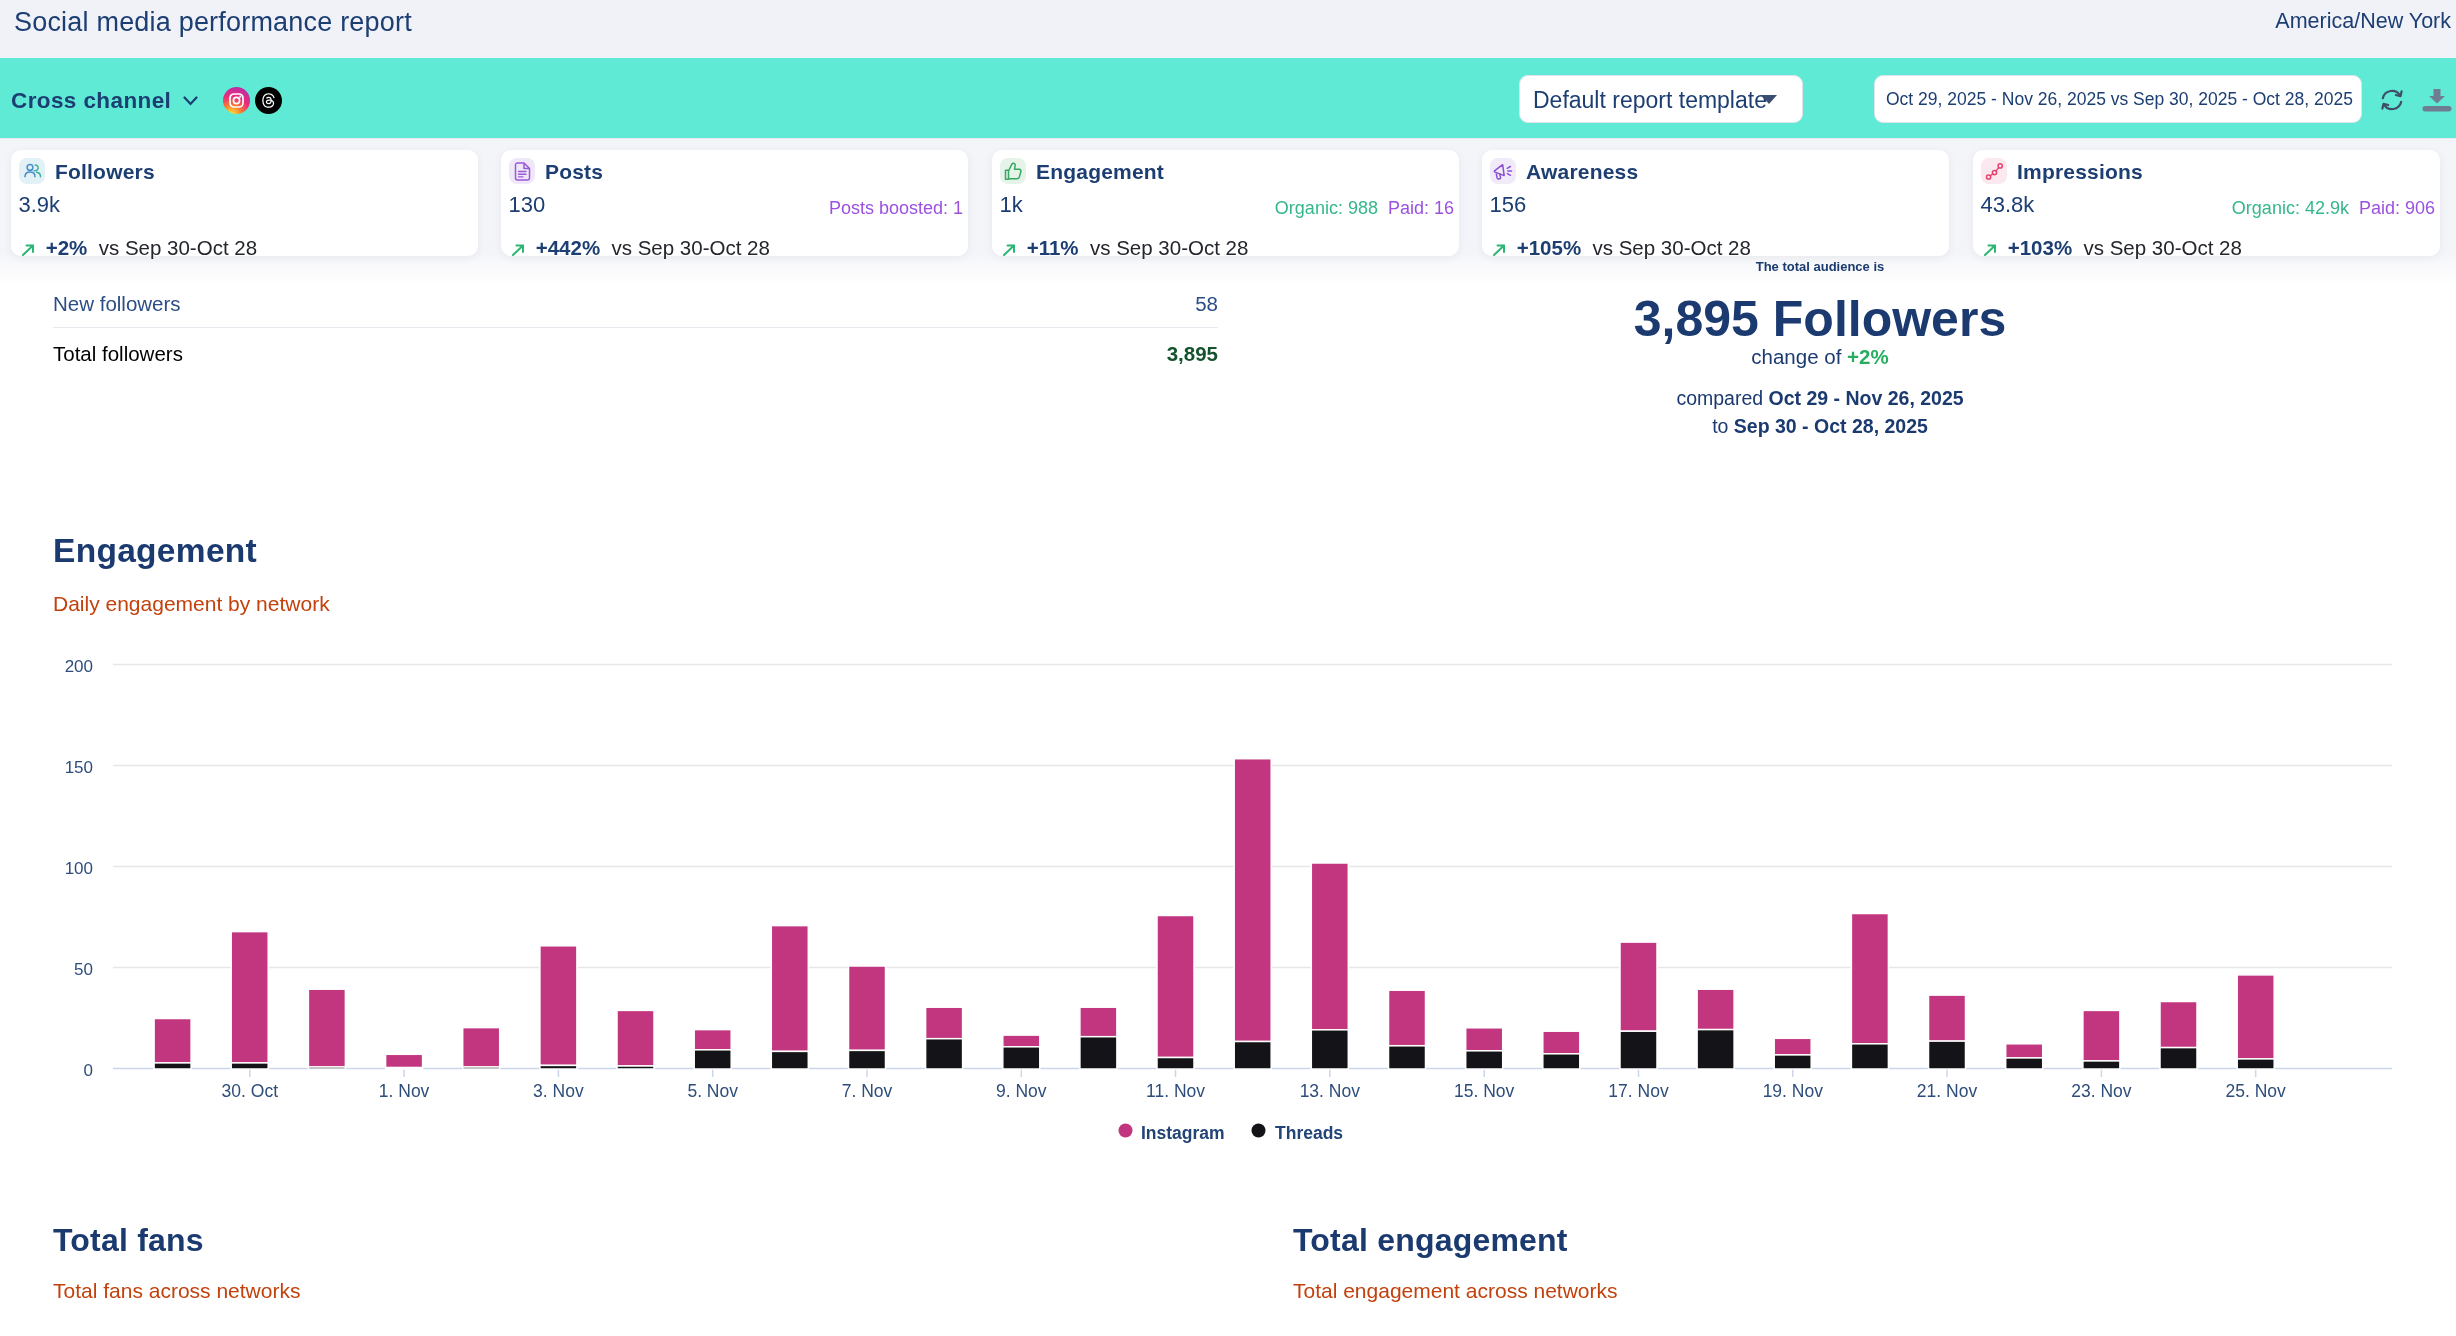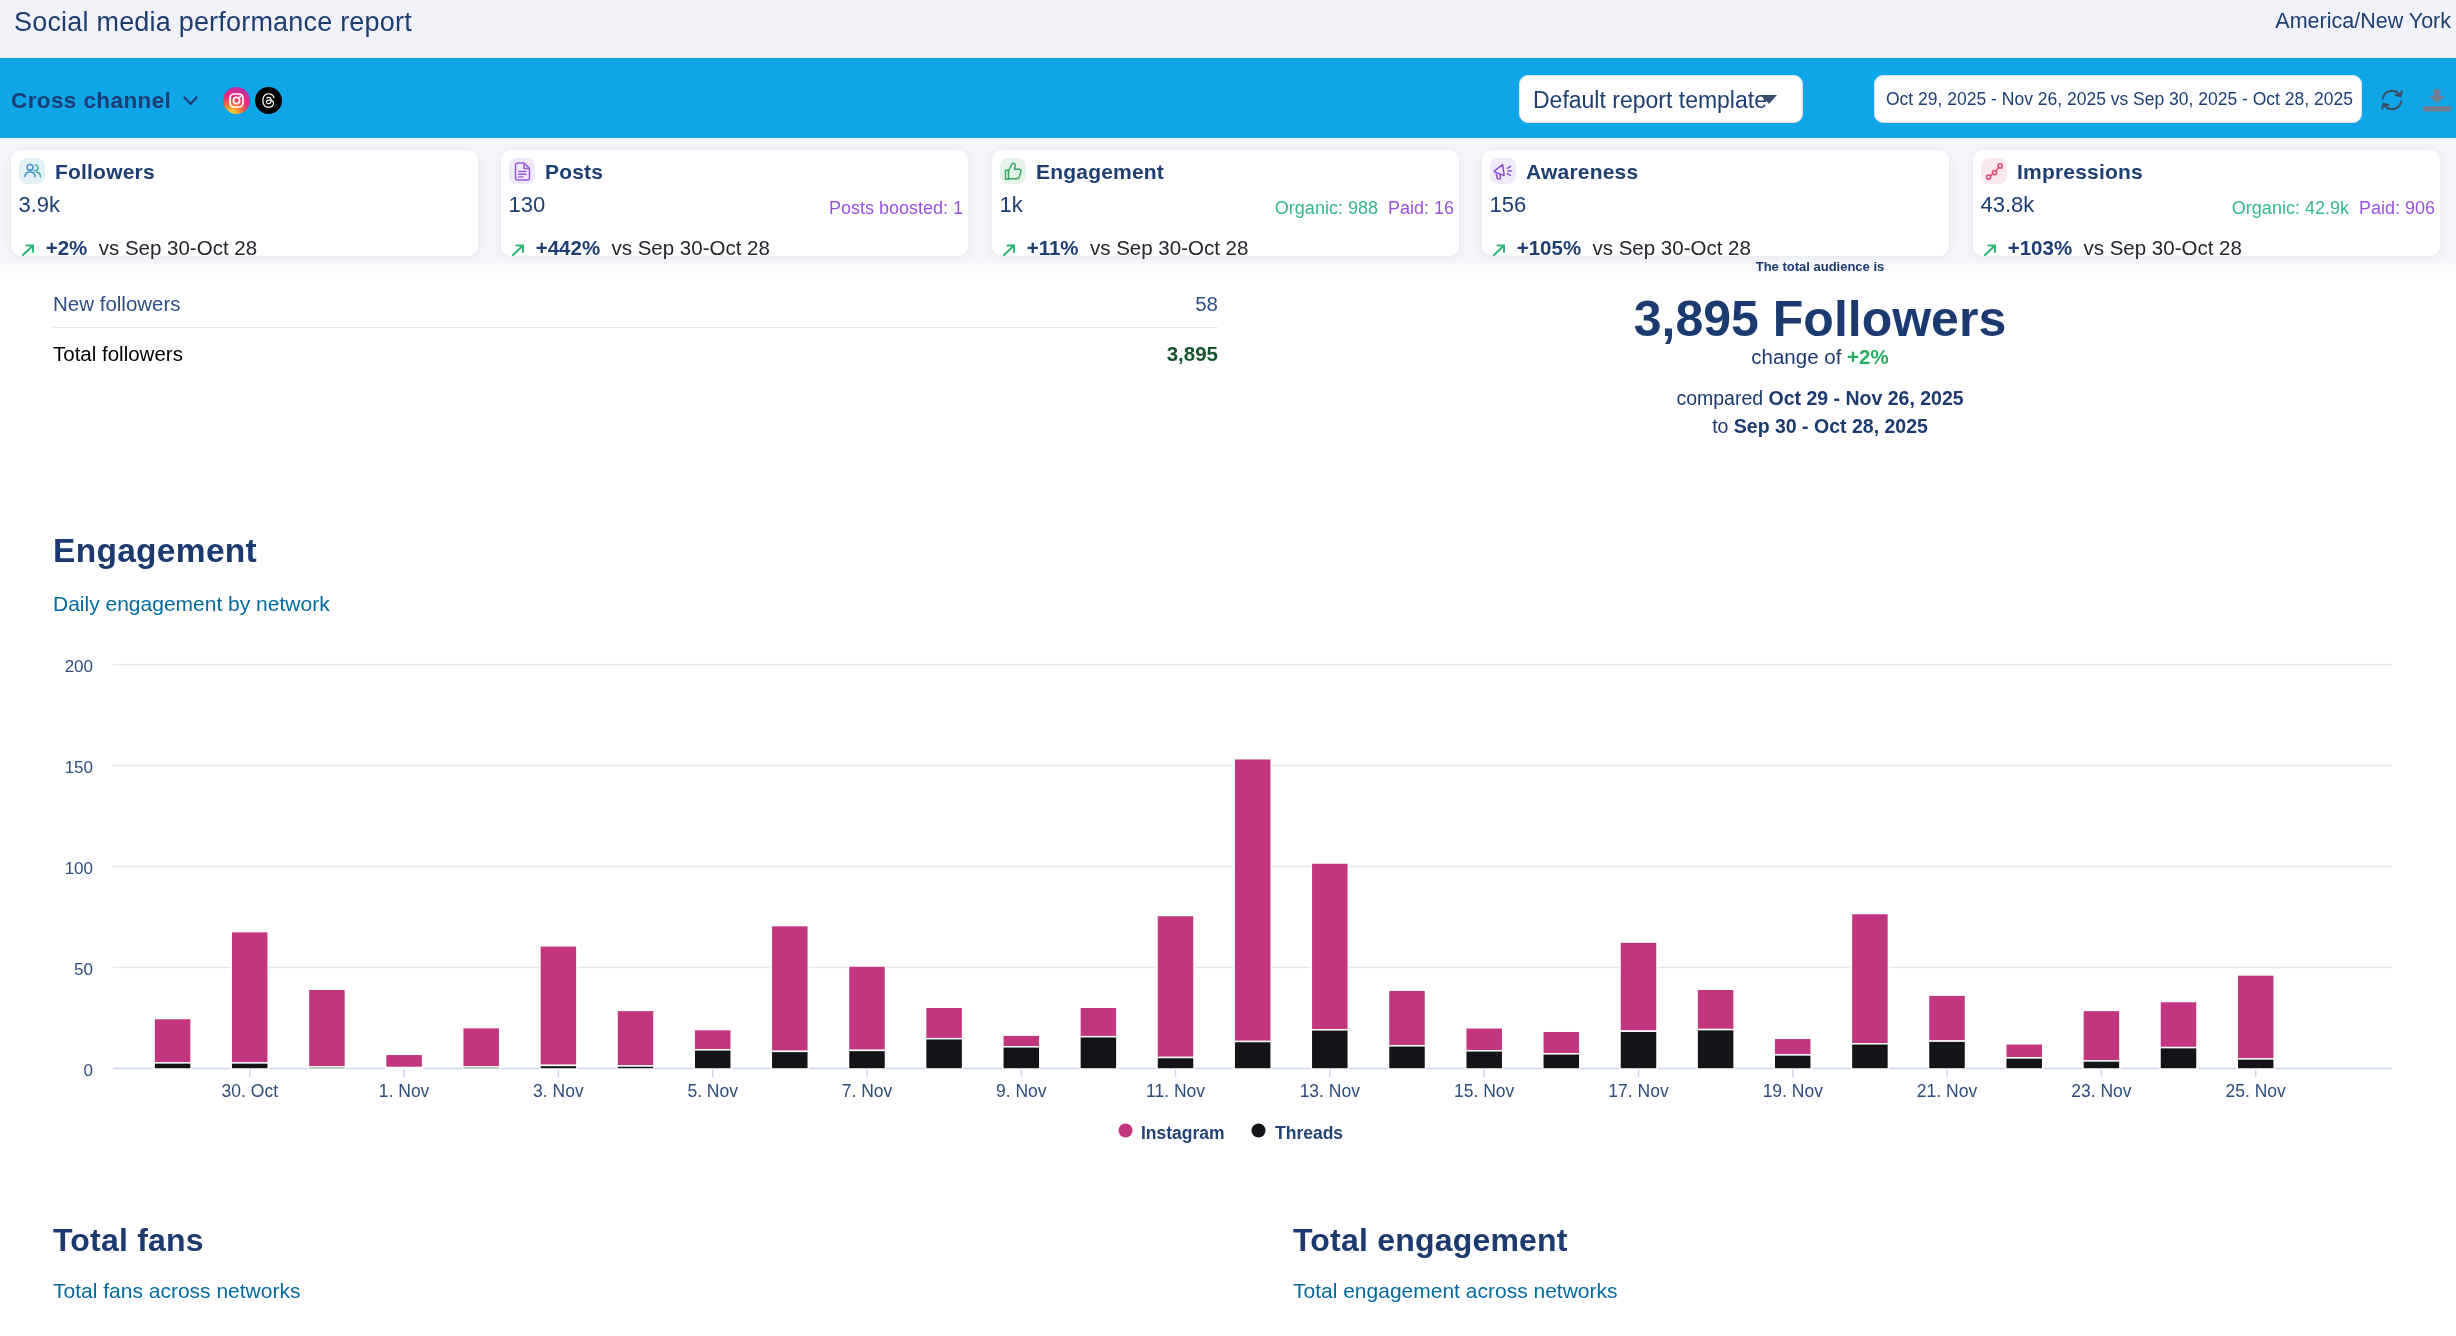--- a/index.html
+++ b/index.html
@@ -1,38 +1,38 @@
 <!DOCTYPE html>
 <html><head>
 <meta charset="utf-8">
 <style>
 * { margin:0; padding:0; box-sizing:border-box; }
 html,body { width:2456px; height:1336px; background:#ffffff; font-family:"Liberation Sans", sans-serif; overflow:hidden; position:relative; }
 .abs { position:absolute; }
 .topbar { position:absolute; left:0; top:0; width:2456px; height:58px; background:#f1f2f8; box-shadow:0 1px 0 #e7e8f0; }
 .topbar .title { position:absolute; left:14px; top:7px; font-size:27px; color:#1c3e72; letter-spacing:0.2px; }
 .topbar .tz { position:absolute; right:5px; top:9px; font-size:21.5px; color:#1c3e72; }
-.row2 { position:absolute; left:0; top:58px; width:2456px; height:80px; background:#0ea5e9; }
+.row2 { position:absolute; left:0; top:58px; width:2456px; height:80px; background:#5eead4; }
 .cross { position:absolute; left:11px; top:30px; font-size:22.5px; font-weight:bold; color:#1c3e72; letter-spacing:0.4px; }
 .selbox { position:absolute; top:17px; height:48px; border:1.5px solid #dfe3ed; border-radius:9px; background:#fff; font-size:23px; color:#1c3e72; }
 .band { position:absolute; left:0; top:138px; width:2456px; height:146px; background:linear-gradient(#f4f5f9 0 78%, rgba(244,245,249,0) 100%); border-top:1px solid #e9eaf1; }
 .card { position:absolute; top:150px; width:467px; height:106px; background:#ffffff; border-radius:10px; box-shadow:0 2px 8px rgba(40,50,90,0.07); }
 .card .ibox { position:absolute; left:8px; top:8px; width:26px; height:26px; border-radius:8px; }
 .card .ctitle { position:absolute; left:44px; top:10px; font-size:21px; font-weight:bold; color:#1c3e72; letter-spacing:0.2px; }
 .card .cval { position:absolute; left:7.5px; top:42px; font-size:22px; color:#1c3e72; }
 .card .cright { position:absolute; right:5px; top:48px; font-size:18px; }
 .card .crow { position:absolute; left:10px; top:74px; font-size:20.5px; color:#23262c;margin-top:12px; }
 .card .crow svg { margin-right:5px; }
 .card .pct { font-weight:bold; color:#1c3e72; }
 .g { color:#35b789; }
 .p { color:#9b51e0; }
 .listrow { position:absolute; font-size:20.5px; color:#2c4e85; }
 .aud { position:absolute; text-align:center; color:#1b3a70; }
 .h2 { position:absolute; left:53px; font-weight:bold; color:#1b3a70; }
-.sub { position:absolute; left:53px; color:#0369a1; }
+.sub { position:absolute; left:53px; color:#c2410c; }
 </style>
 </head>
 <body>
 <div class="topbar">
   <div class="title">Social media performance report</div>
   <div class="tz">America/New York</div>
 </div>
 <div class="row2">
   <div class="cross">Cross channel</div>
   <svg class="abs" style="left:183px;top:38px" width="15" height="10" viewBox="0 0 15 10">

